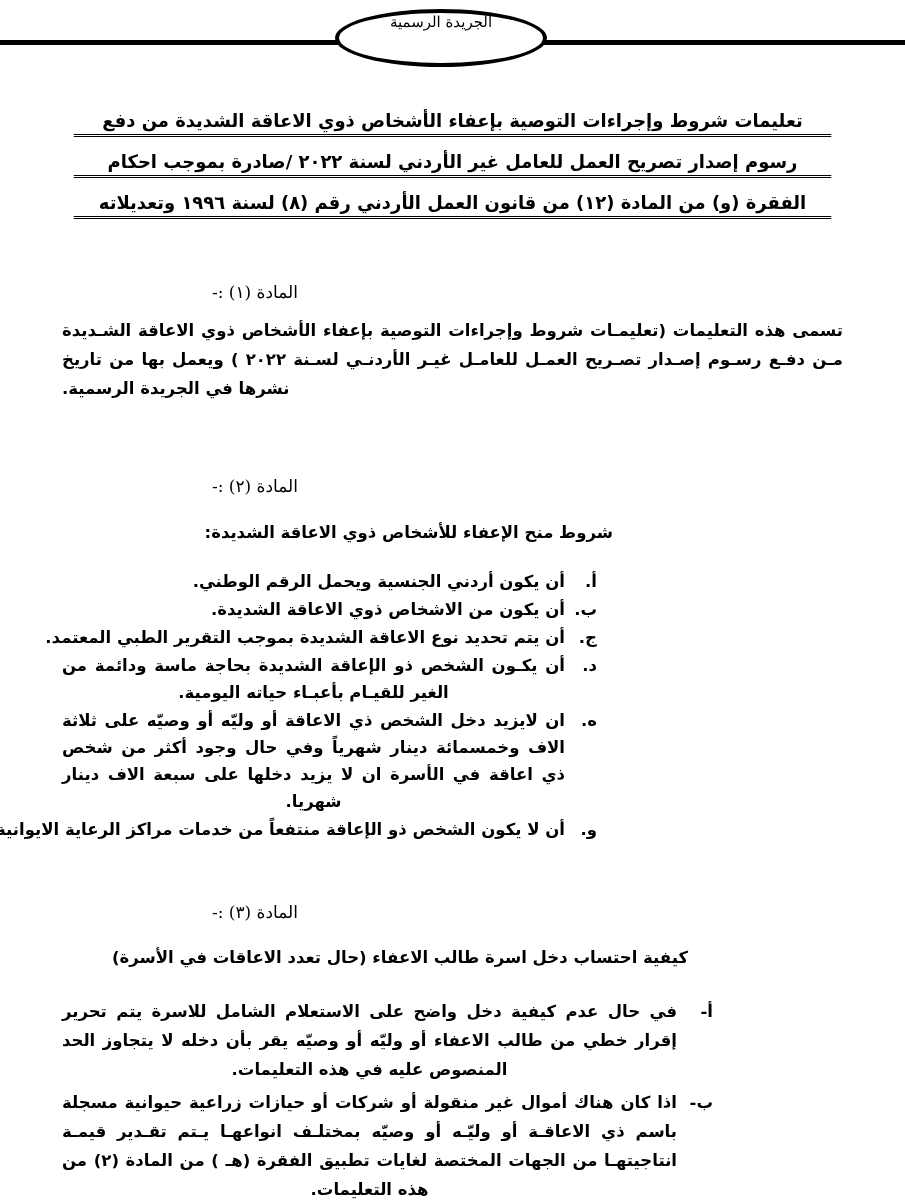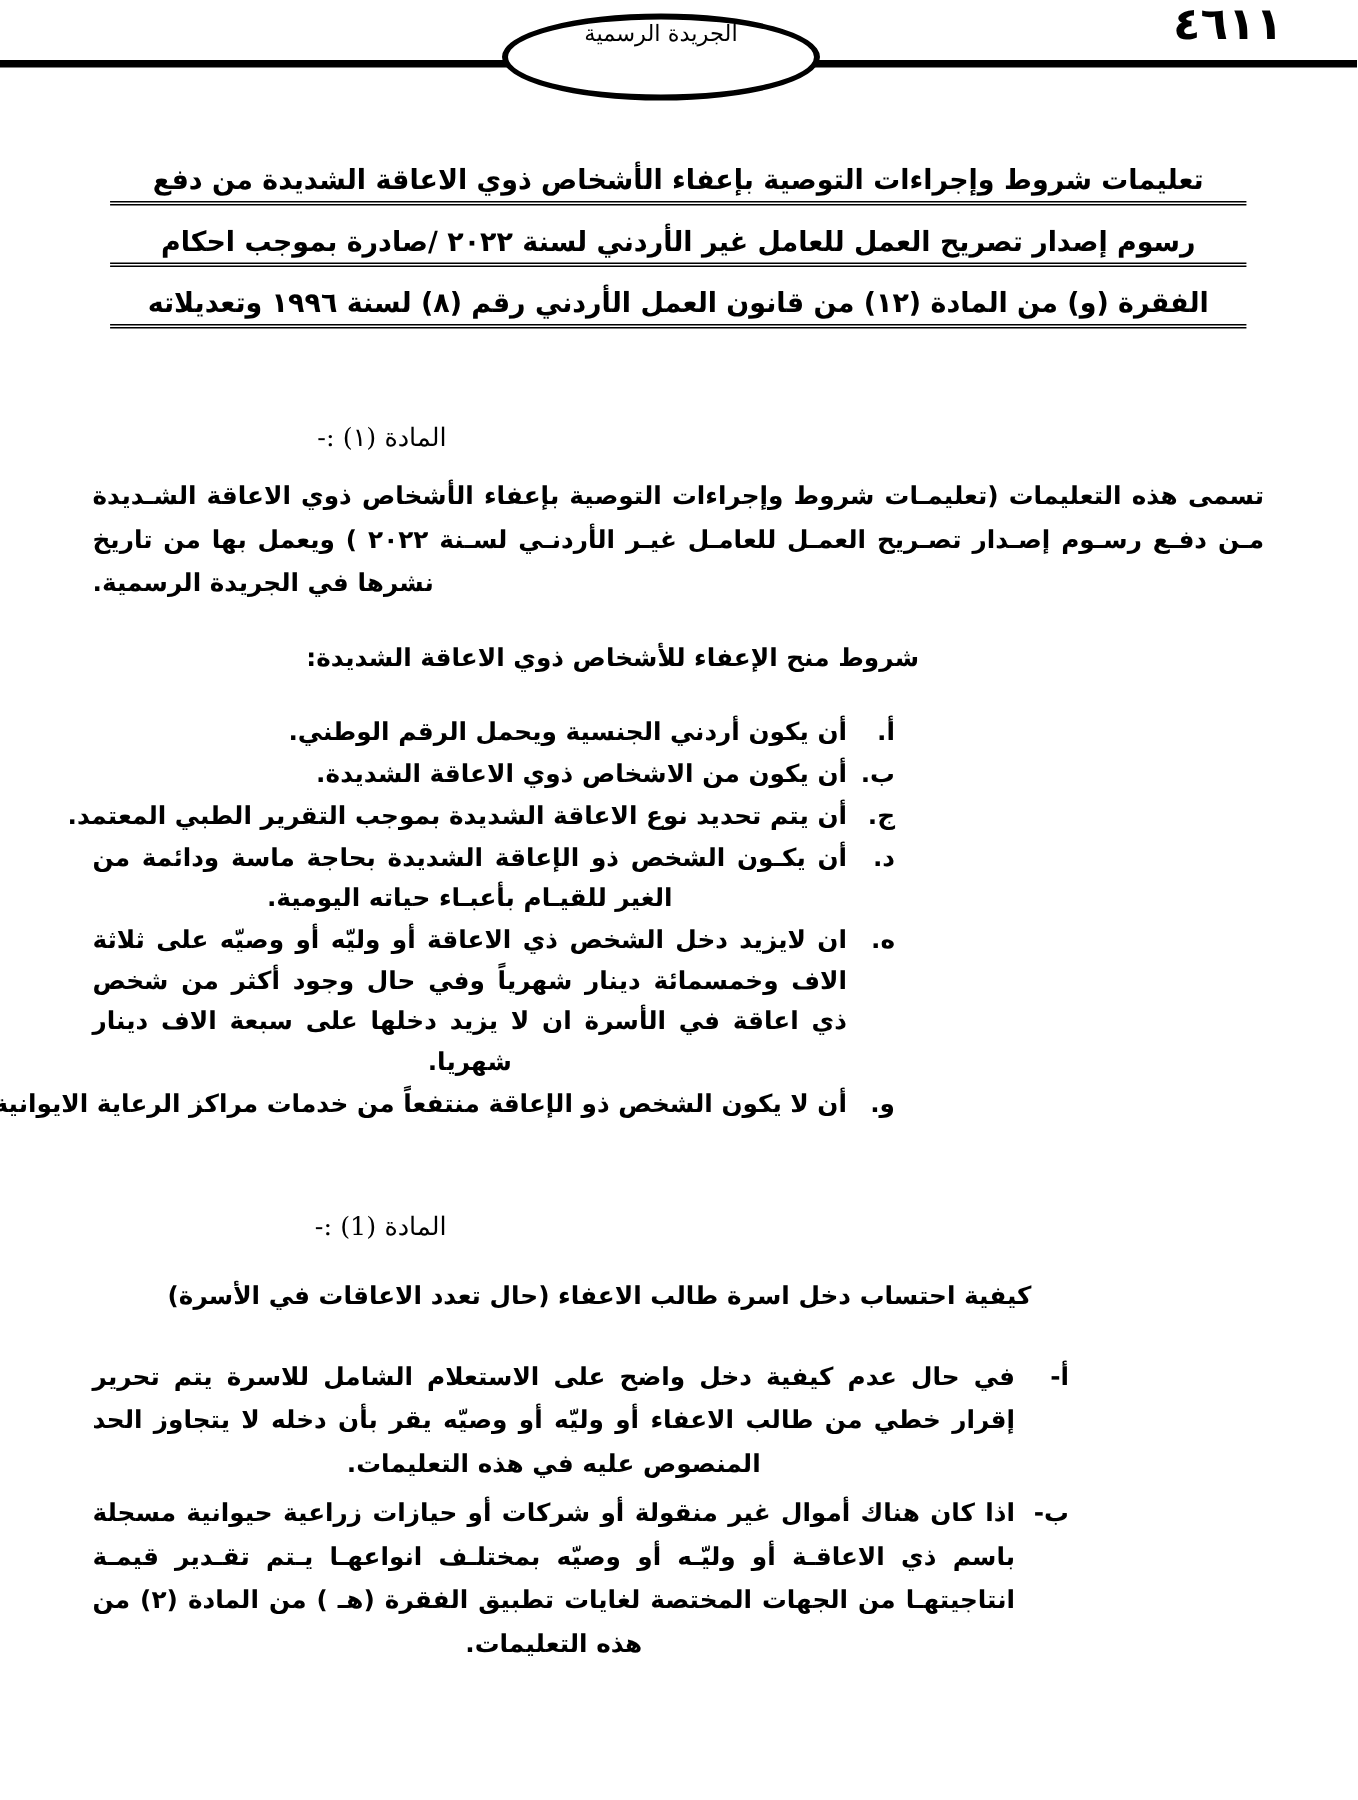--- a/index.html
+++ b/index.html
@@ -181,38 +181,38 @@
     text-align-last: right;
     letter-spacing: -0.1px;
   }
   .item-text.just-center { text-align-last: center; }
   .item-text.nowrap      { white-space: nowrap; }
 </style>
 </head>
 <body>
 
 <div class="page-header">
-  <div class="folio">٤٦١١</div>
   <div class="header-rule"></div>
   <div class="gazette-ellipse">
     <span class="gazette-ellipse-label">الجريدة الرسمية</span>
   </div>
 </div>
 
 <div class="doc">
 
   <div class="doc-title">
     <span class="title-line">تعليمات شروط وإجراءات التوصية بإعفاء الأشخاص ذوي الاعاقة الشديدة من دفع</span>
     <span class="title-line">رسوم إصدار تصريح العمل للعامل غير الأردني لسنة ٢٠٢٢ /صادرة بموجب احكام</span>
     <span class="title-line">الفقرة (و) من المادة (١٢) من قانون العمل الأردني رقم (٨) لسنة ١٩٩٦ وتعديلاته</span>
   </div>
 
   <div class="article-head art1-head">المادة (١) :-</div>
   <p class="para art1-body">تسمى هذه التعليمات (تعليمـات شروط وإجراءات التوصية بإعفاء الأشخاص ذوي الاعاقة الشـديدة مـن دفـع رسـوم إصـدار تصـريح العمـل للعامـل غيـر الأردنـي لسـنة ٢٠٢٢ ) ويعمل بها من تاريخ نشرها في الجريدة الرسمية.</p>
 
+  <div class="article-head art2-head">المادة (٢) :-</div>
   <div class="lead-in">شروط منح الإعفاء للأشخاص ذوي الاعاقة الشديدة:</div>
 
   <ul class="list list-a">
     <li class="list-item">
       <span class="marker">أ.</span>
       <span class="item-text nowrap">أن يكون أردني الجنسية ويحمل الرقم الوطني.</span>
     </li>
     <li class="list-item">
       <span class="marker">ب.</span>
       <span class="item-text nowrap">أن يكون من الاشخاص ذوي الاعاقة الشديدة.</span>
@@ -228,21 +228,21 @@
     <li class="list-item">
       <span class="marker">ه.</span>
       <span class="item-text just-center">ان لايزيد دخل الشخص ذي الاعاقة أو وليّه أو وصيّه على ثلاثة الاف وخمسمائة دينار شهرياً وفي حال وجود أكثر من شخص ذي اعاقة في الأسرة ان لا يزيد دخلها على سبعة الاف دينار شهريا.</span>
     </li>
     <li class="list-item">
       <span class="marker">و.</span>
       <span class="item-text nowrap">أن لا يكون الشخص ذو الإعاقة منتفعاً من خدمات مراكز الرعاية الايوانية .</span>
     </li>
   </ul>
 
-  <div class="article-head art3-head">المادة (1) :-</div>
+  <div class="article-head art3-head">المادة (٣) :-</div>
   <div class="lead-in lead-in-3">كيفية احتساب دخل اسرة طالب الاعفاء (حال تعدد الاعاقات في الأسرة)</div>
 
   <ul class="list list-b">
     <li class="list-item">
       <span class="marker wide">أ-</span>
       <span class="item-text just-center">في حال عدم كيفية دخل واضح على الاستعلام الشامل للاسرة يتم تحرير إقرار خطي من طالب الاعفاء أو وليّه أو وصيّه يقر بأن دخله لا يتجاوز الحد المنصوص عليه في هذه التعليمات.</span>
     </li>
     <li class="list-item">
       <span class="marker wide">ب-</span>
       <span class="item-text just-center">اذا كان هناك أموال غير منقولة أو شركات أو حيازات زراعية حيوانية مسجلة باسم ذي الاعاقـة أو وليّـه أو وصيّه بمختلـف انواعهـا يـتم تقـدير قيمـة انتاجيتهـا من الجهات المختصة لغايات تطبيق الفقرة  (هـ ) من المادة (٢) من هذه التعليمات.</span>

